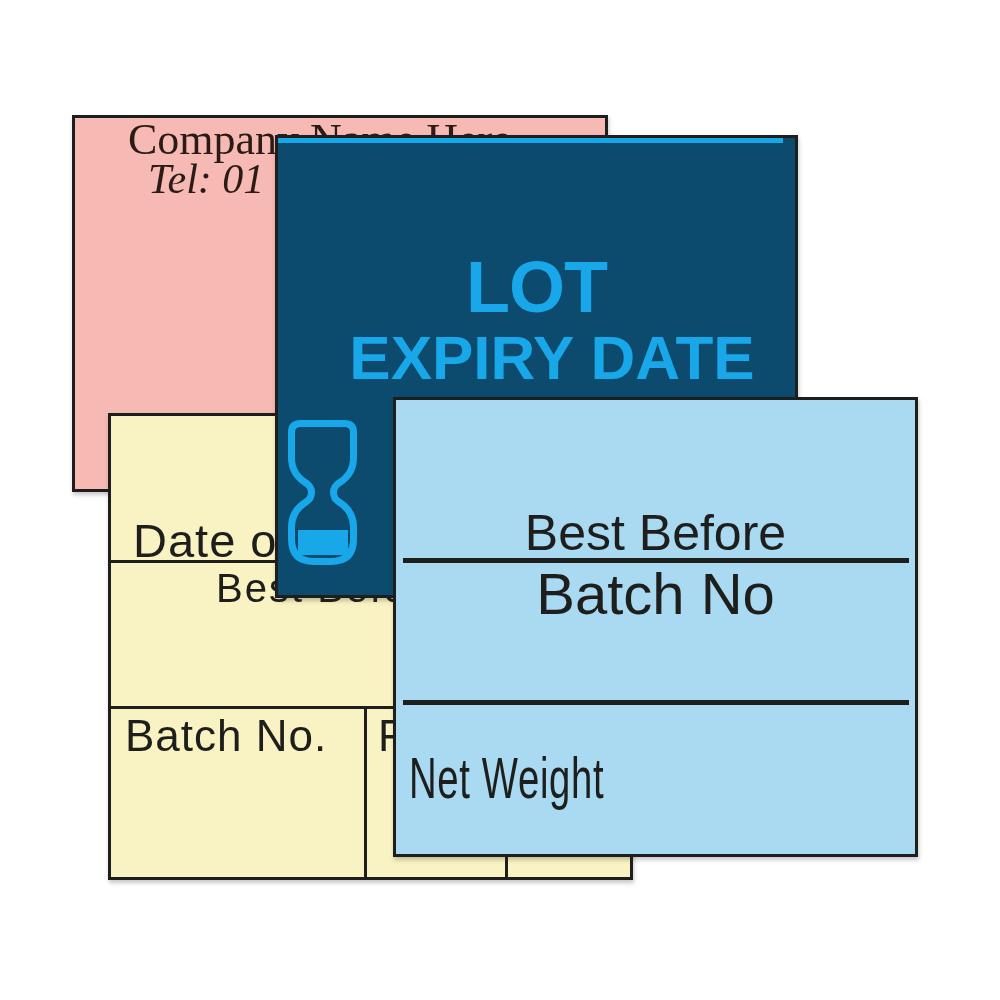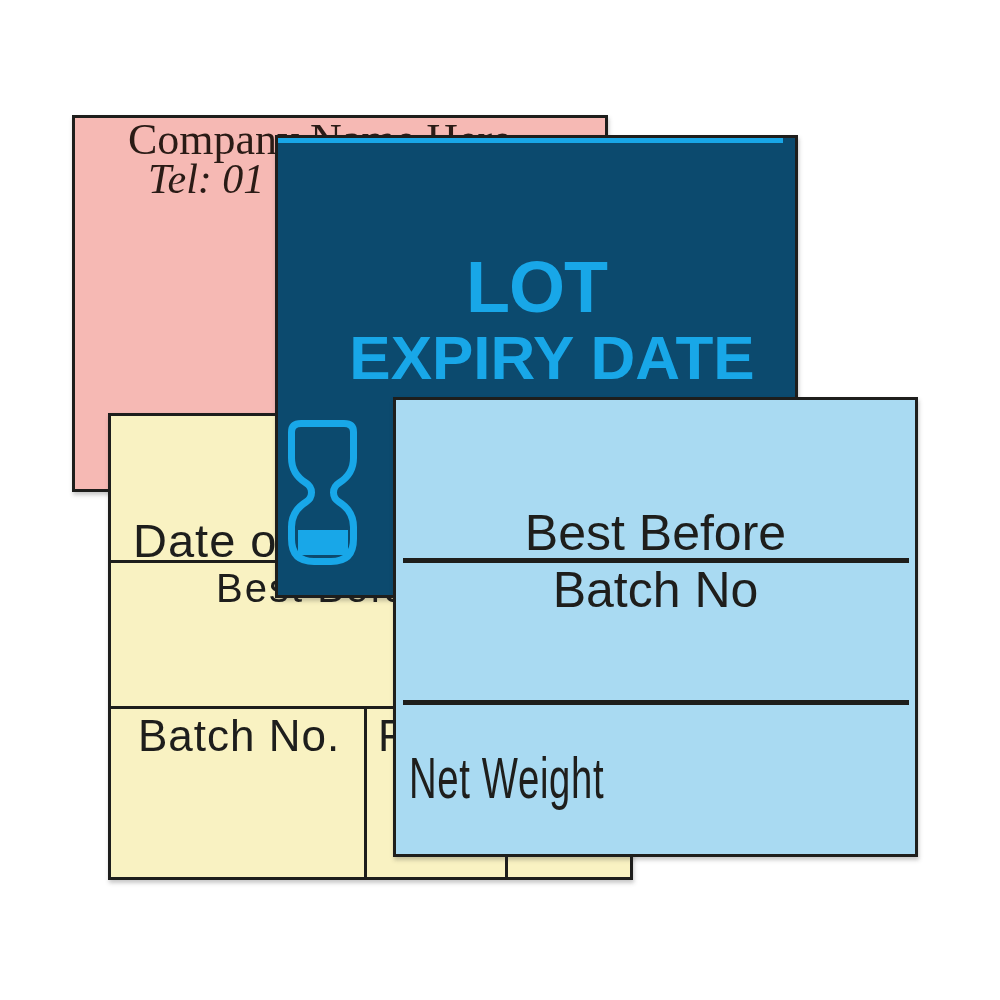--- a/index.html
+++ b/index.html
@@ -20,33 +20,33 @@
   #pink-line1{left:53px;top:0px;font-family:"Liberation Serif",serif;font-size:44px;color:#2a1b16;}
   #pink-line2{left:73px;top:40px;font-family:"Liberation Serif",serif;font-size:42px;color:#2a1b16;font-style:italic;}
   
   #yellow-label{left:108px;top:413px;width:525px;height:467px;background:#F9F2C2;z-index:2;}
   #yellow-date{left:22px;top:101px;font-size:47px;letter-spacing:1px;}
   #yellow-rule1{left:0;right:0;top:144px;height:3px;}
   #yellow-bb{left:105px;top:152px;font-size:40px;letter-spacing:2px;}
   #yellow-rule2{left:0;right:0;top:290px;height:3px;}
   #yellow-vdiv1{left:253px;top:290px;bottom:0;width:3px;}
   #yellow-vdiv2{left:394px;top:290px;bottom:0;width:3px;}
-  #yellow-batch{left:27px;top:298px;font-size:44px;letter-spacing:1px;}
+  #yellow-batch{left:14px;top:298px;font-size:44px;letter-spacing:1px;}
   #yellow-partial{left:267px;top:298px;font-size:44px;}
   
   #white-label{left:275px;top:135px;width:523px;height:463px;background:#0c4a6e;z-index:3;}
   #white-lot{top:113px;font-size:72px;font-weight:bold;letter-spacing:-1px;color:#18A7E8;}
   #white-rule{left:4px;top:182px;width:505px;height:5px;background:#18A7E8;}
   #white-expiry{top:189px;font-size:62px;font-weight:bold;color:#18A7E8;padding-left:31px;}
   #hourglass{position:absolute;left:10px;top:282px;width:69px;height:145px;}
   
   #blue-label{left:393px;top:397px;width:525px;height:460px;background:#A9DAF2;z-index:4;}
   #blue-bb{top:108px;font-size:50px;}
   #blue-rule1{left:7px;right:6px;top:158px;height:5px;}
-  #blue-batch{top:165px;font-size:50px;}
+  #blue-batch{top:165px;font-size:58px;}
   #blue-rule2{left:7px;right:6px;top:300px;height:5px;}
   #blue-net{left:13px;top:349px;font-size:58px;transform:scaleX(0.66);transform-origin:left top;letter-spacing:1px;}
 </style>
 </head>
 <body>
 
 <div id="stage">
 
   <div class="label" id="pink-label">
     <div class="t" id="pink-line1">Company Name Here</div>

